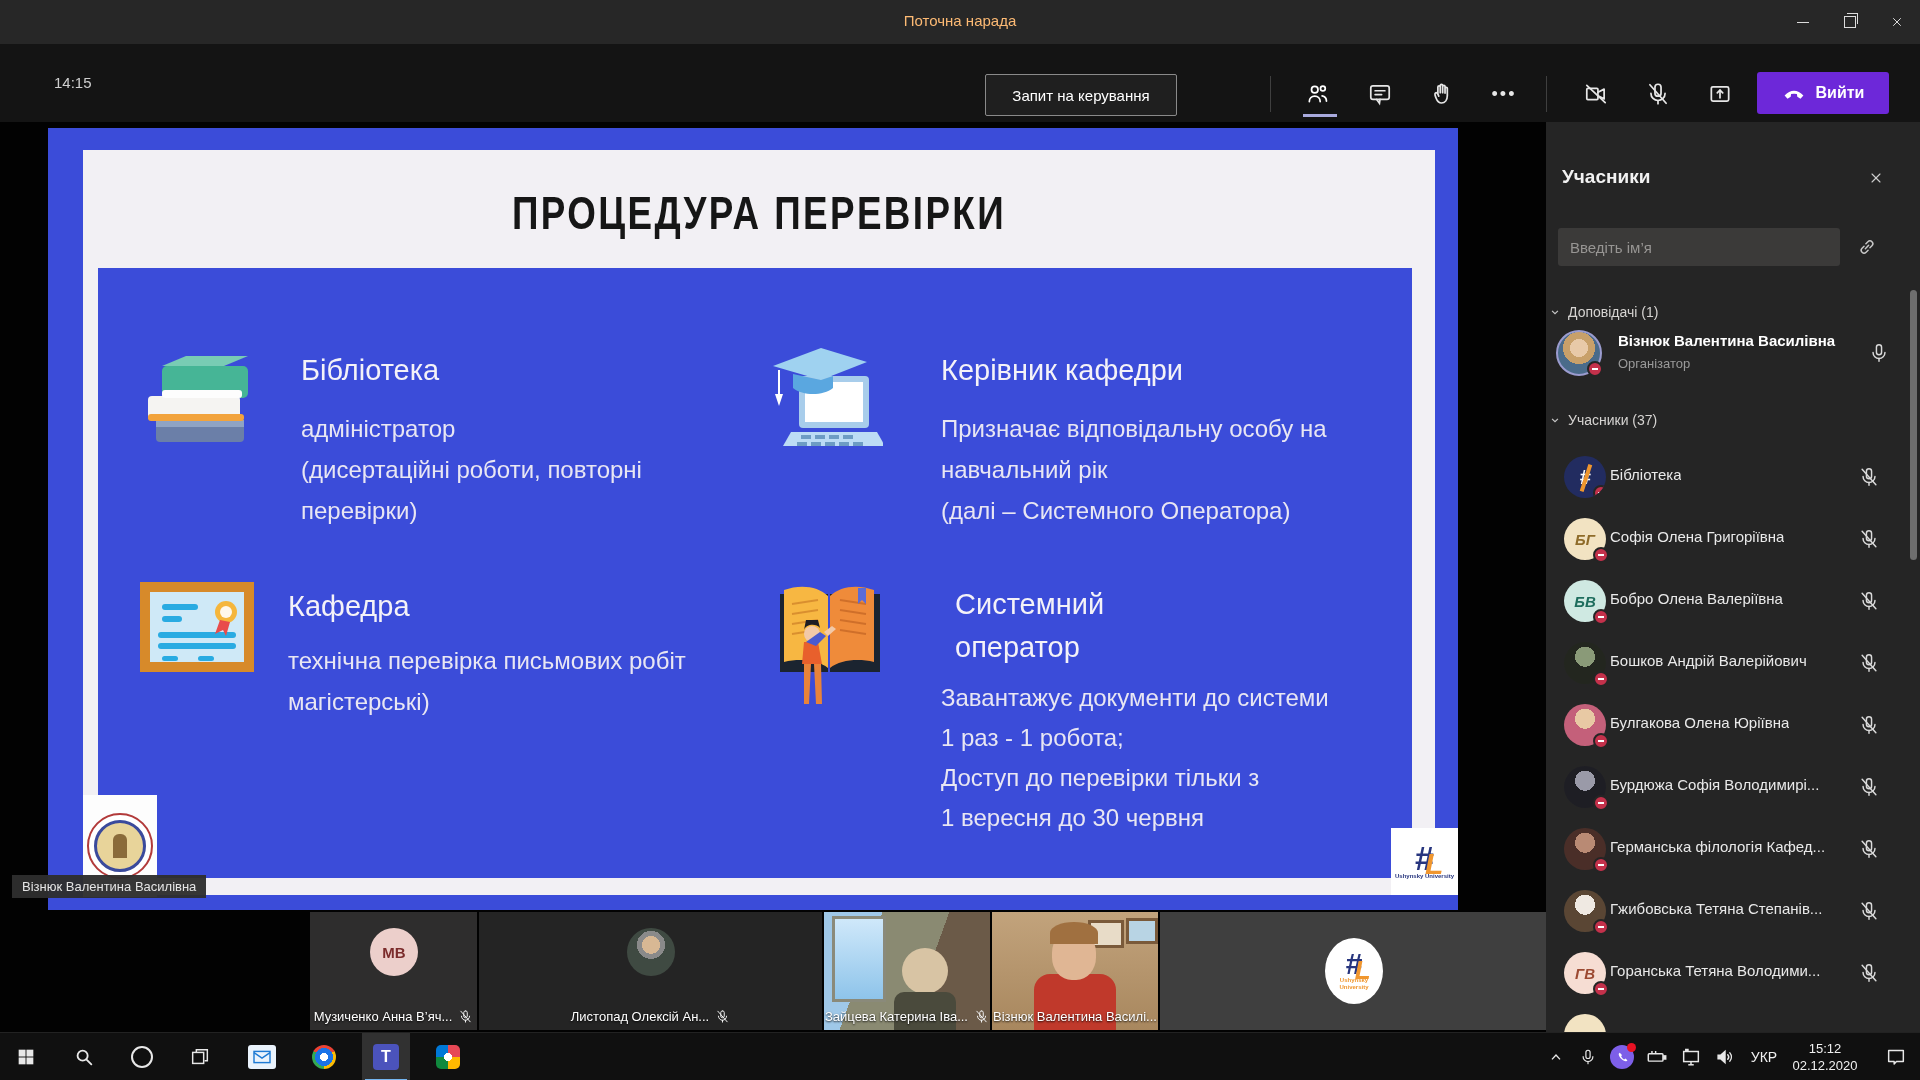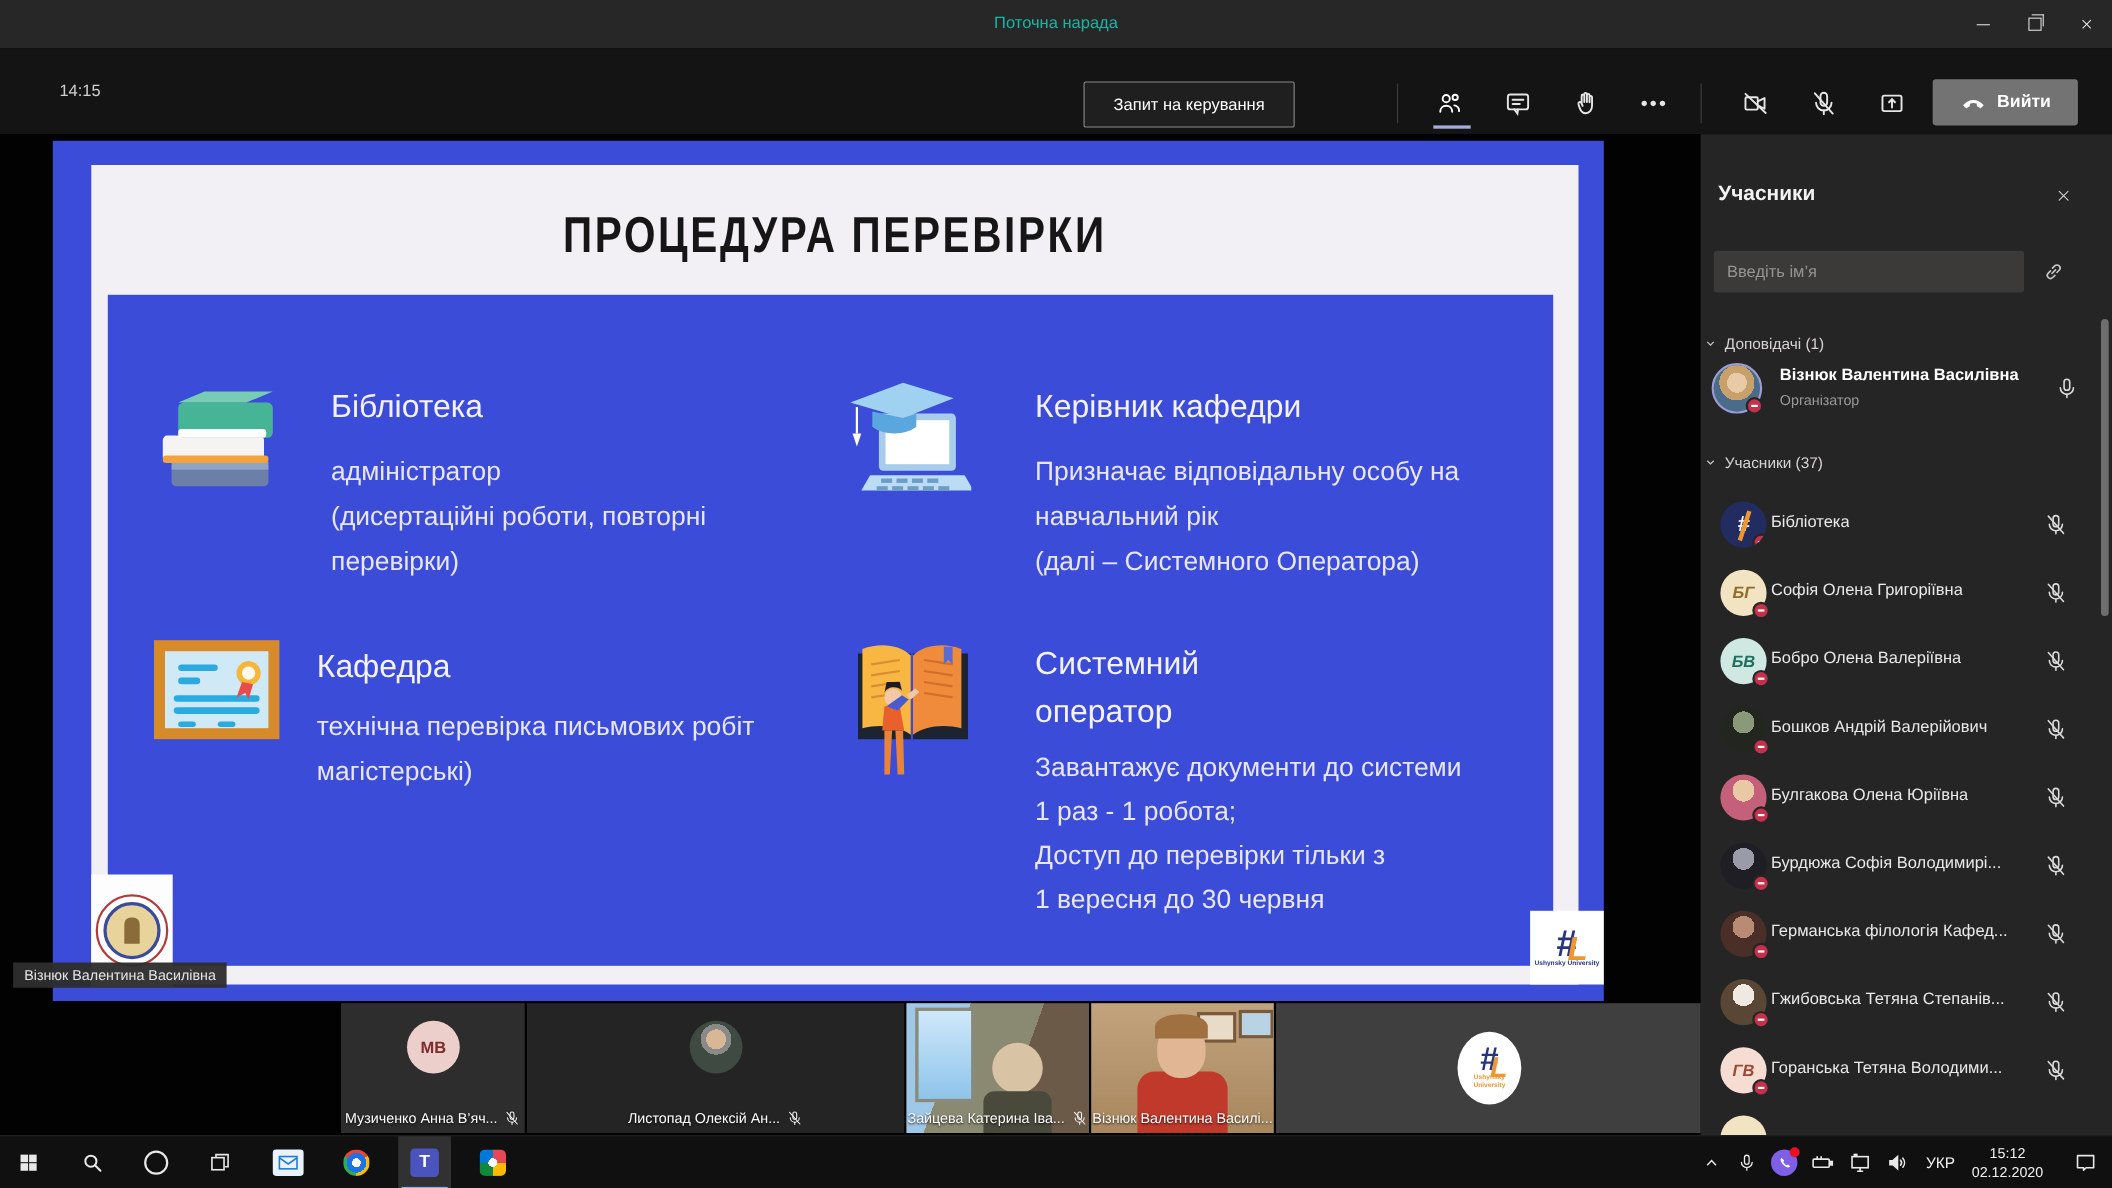--- a/index.html
+++ b/index.html
@@ -2,50 +2,50 @@
 <html><head>
 <meta charset="utf-8">
 <style>
   html,body{margin:0;padding:0;background:#000;}
   body{font-family:"Liberation Sans","DejaVu Sans",sans-serif;color:#e8e8e8;}
   .app{position:relative;width:1920px;height:1080px;overflow:hidden;background:#000;}
   .abs{position:absolute;}
 
   
   .titlebar{left:0;top:0;width:1920px;height:44px;background:#272727;}
-  .tb-title{left:0;right:0;top:12px;text-align:center;font-size:15px;color:#14b8a6;}
+  .tb-title{left:0;right:0;top:12px;text-align:center;font-size:15px;color:#fdba74;}
   .winbtn{top:0;width:47px;height:44px;display:flex;align-items:center;justify-content:center;}
   .minline{width:12px;height:1px;background:#dcdcdc;}
   .restorebox{width:10px;height:10px;border:1px solid #dcdcdc;position:relative;}
   .restorebox:before{content:"";position:absolute;left:2px;top:-4px;width:10px;height:10px;border:1px solid #dcdcdc;border-left:none;border-bottom:none;}
 
   
   .toolbar{left:0;top:44px;width:1920px;height:78px;background:#141414;}
   .clock{left:54px;top:30px;font-size:15px;color:#cfcfcf;}
   .reqbtn{left:985px;top:30px;width:190px;height:40px;background:#1f1f1f;border:1px solid #8a8a8a;color:#fff;
           font-size:15px;display:flex;align-items:center;justify-content:center;border-radius:2px;}
   .tool-ic{top:30px;width:40px;height:40px;display:flex;align-items:center;justify-content:center;color:#e6e6e6;}
   .tool-ic svg{width:26px;height:26px;}
   .tdivider{top:32px;width:1px;height:36px;background:#3f3f3f;}
   .activebar{left:1303px;top:70px;width:34px;height:3px;background:#a9aadd;}
   .dots{font-size:18px;letter-spacing:2px;color:#e6e6e6;line-height:10px;}
-  .leavebtn{left:1757px;top:28px;width:132px;height:42px;background:#737373;border-radius:3px;display:flex;
+  .leavebtn{left:1757px;top:28px;width:132px;height:42px;background:#6d28d9;border-radius:3px;display:flex;
             align-items:center;justify-content:center;gap:10px;color:#fff;font-size:16px;font-weight:bold;}
   .leavebtn svg{width:24px;height:24px;}
 
   
   .stage{left:0;top:122px;width:1546px;height:910px;background:#020202;overflow:hidden;}
   .slide-outer{left:48px;top:6px;width:1410px;height:782px;background:#3b4cd9;}
   .slide-panel{left:35px;top:22px;width:1352px;height:745px;background:#f2f0f4;}
   .slide-blue{left:15px;top:118px;width:1314px;height:610px;background:#3b4cd9;}
   .slide-title{left:0;right:0;top:36px;text-align:center;font-size:46px;font-weight:600;color:#161616;
                letter-spacing:3px;transform:scaleX(.8);}
   .s-head{font-size:29px;font-weight:500;color:#f4f2f8;}
   .s-body{font-size:24px;line-height:41px;color:#e8e6f3;}
-  .s-head2{width:250px;line-height:43px;}
+  .s-head2{width:250px;line-height:43px;margin-left:14px;}
 
   
   .emblem{left:35px;top:667px;width:74px;height:102px;background:#fdfdfd;display:flex;align-items:center;justify-content:center;}
   .emblem .ring{width:62px;height:62px;border-radius:50%;background:#fff;border:2px solid #b23a3a;display:flex;align-items:center;justify-content:center;}
   .emblem .ring2{width:46px;height:46px;border-radius:50%;background:#e8d49a;border:3px solid #3a4a9c;display:flex;align-items:center;justify-content:center;}
   .emblem .fig{width:14px;height:24px;background:#8a6b3a;border-radius:6px 6px 0 0;}
   .ulogo{background:#fff;display:flex;flex-direction:column;align-items:center;justify-content:center;}
   .hashmark{position:relative;font-weight:bold;color:#27357e;}
   .hashmark .lmark{position:absolute;color:#f0962e;font-style:italic;}
   .ulogo .cap{color:#27357e;font-size:6px;font-weight:bold;text-align:center;line-height:7px;}

